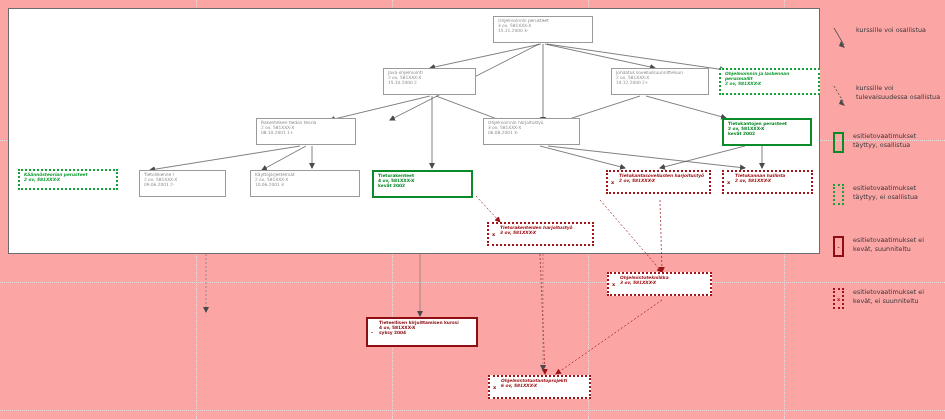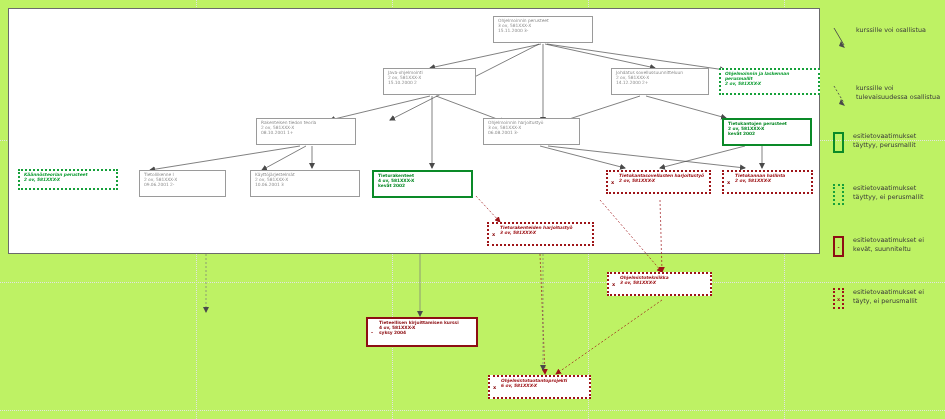--- a/index.html
+++ b/index.html
@@ -7,21 +7,21 @@
     padding: 0;
     background: #ffffff;
   }
   body {
     font-family: "DejaVu Sans", "Liberation Sans", sans-serif;
   }
   #canvas {
     position: relative;
     width: 945px;
     height: 419px;
-    background: #bef264;
+    background: #fca5a5;
     overflow: hidden;
   }
   
   #frame {
     position: absolute;
     left: 8px;
     top: 8px;
     width: 812px;
     height: 246px;
     border: 1px solid #6b6b6b;
@@ -362,38 +362,38 @@
         <path d="M1,2 L11,19" stroke="#4a4a4a" stroke-width="0.9" stroke-dasharray="2,2" fill="none"></path>
         <path d="M8,15 L12,22 L6,20 z" fill="#4a4a4a"></path>
       </svg>
       <div class="legend-text">kurssille voi tulevaisuudessa osallistua</div>
     </div>
 
     <div class="legend-row" style="left:0; top:118px">
       <div class="swatch green-solid">
         <span class="sym"></span>
       </div>
-      <div class="legend-text">esitietovaatimukset täyttyy, perusmallit</div>
+      <div class="legend-text">esitietovaatimukset täyttyy, osallistua</div>
     </div>
 
     <div class="legend-row" style="left:0; top:170px">
       <div class="swatch green-dash">
         <span class="sym"></span>
       </div>
-      <div class="legend-text">esitietovaatimukset täyttyy, ei perusmallit</div>
+      <div class="legend-text">esitietovaatimukset täyttyy, ei osallistua</div>
     </div>
 
     <div class="legend-row" style="left:0; top:222px">
       <div class="swatch red-solid">
         <span class="sym">-</span>
       </div>
       <div class="legend-text">esitietovaatimukset ei kevät, suunniteltu</div>
     </div>
 
     <div class="legend-row" style="left:0; top:274px">
       <div class="swatch red-dash">
         <span class="sym">x</span>
       </div>
-      <div class="legend-text">esitietovaatimukset ei täyty, ei perusmallit</div>
+      <div class="legend-text">esitietovaatimukset ei kevät, ei suunniteltu</div>
     </div>
 
   </div>
 </div>
 
 </body></html>

